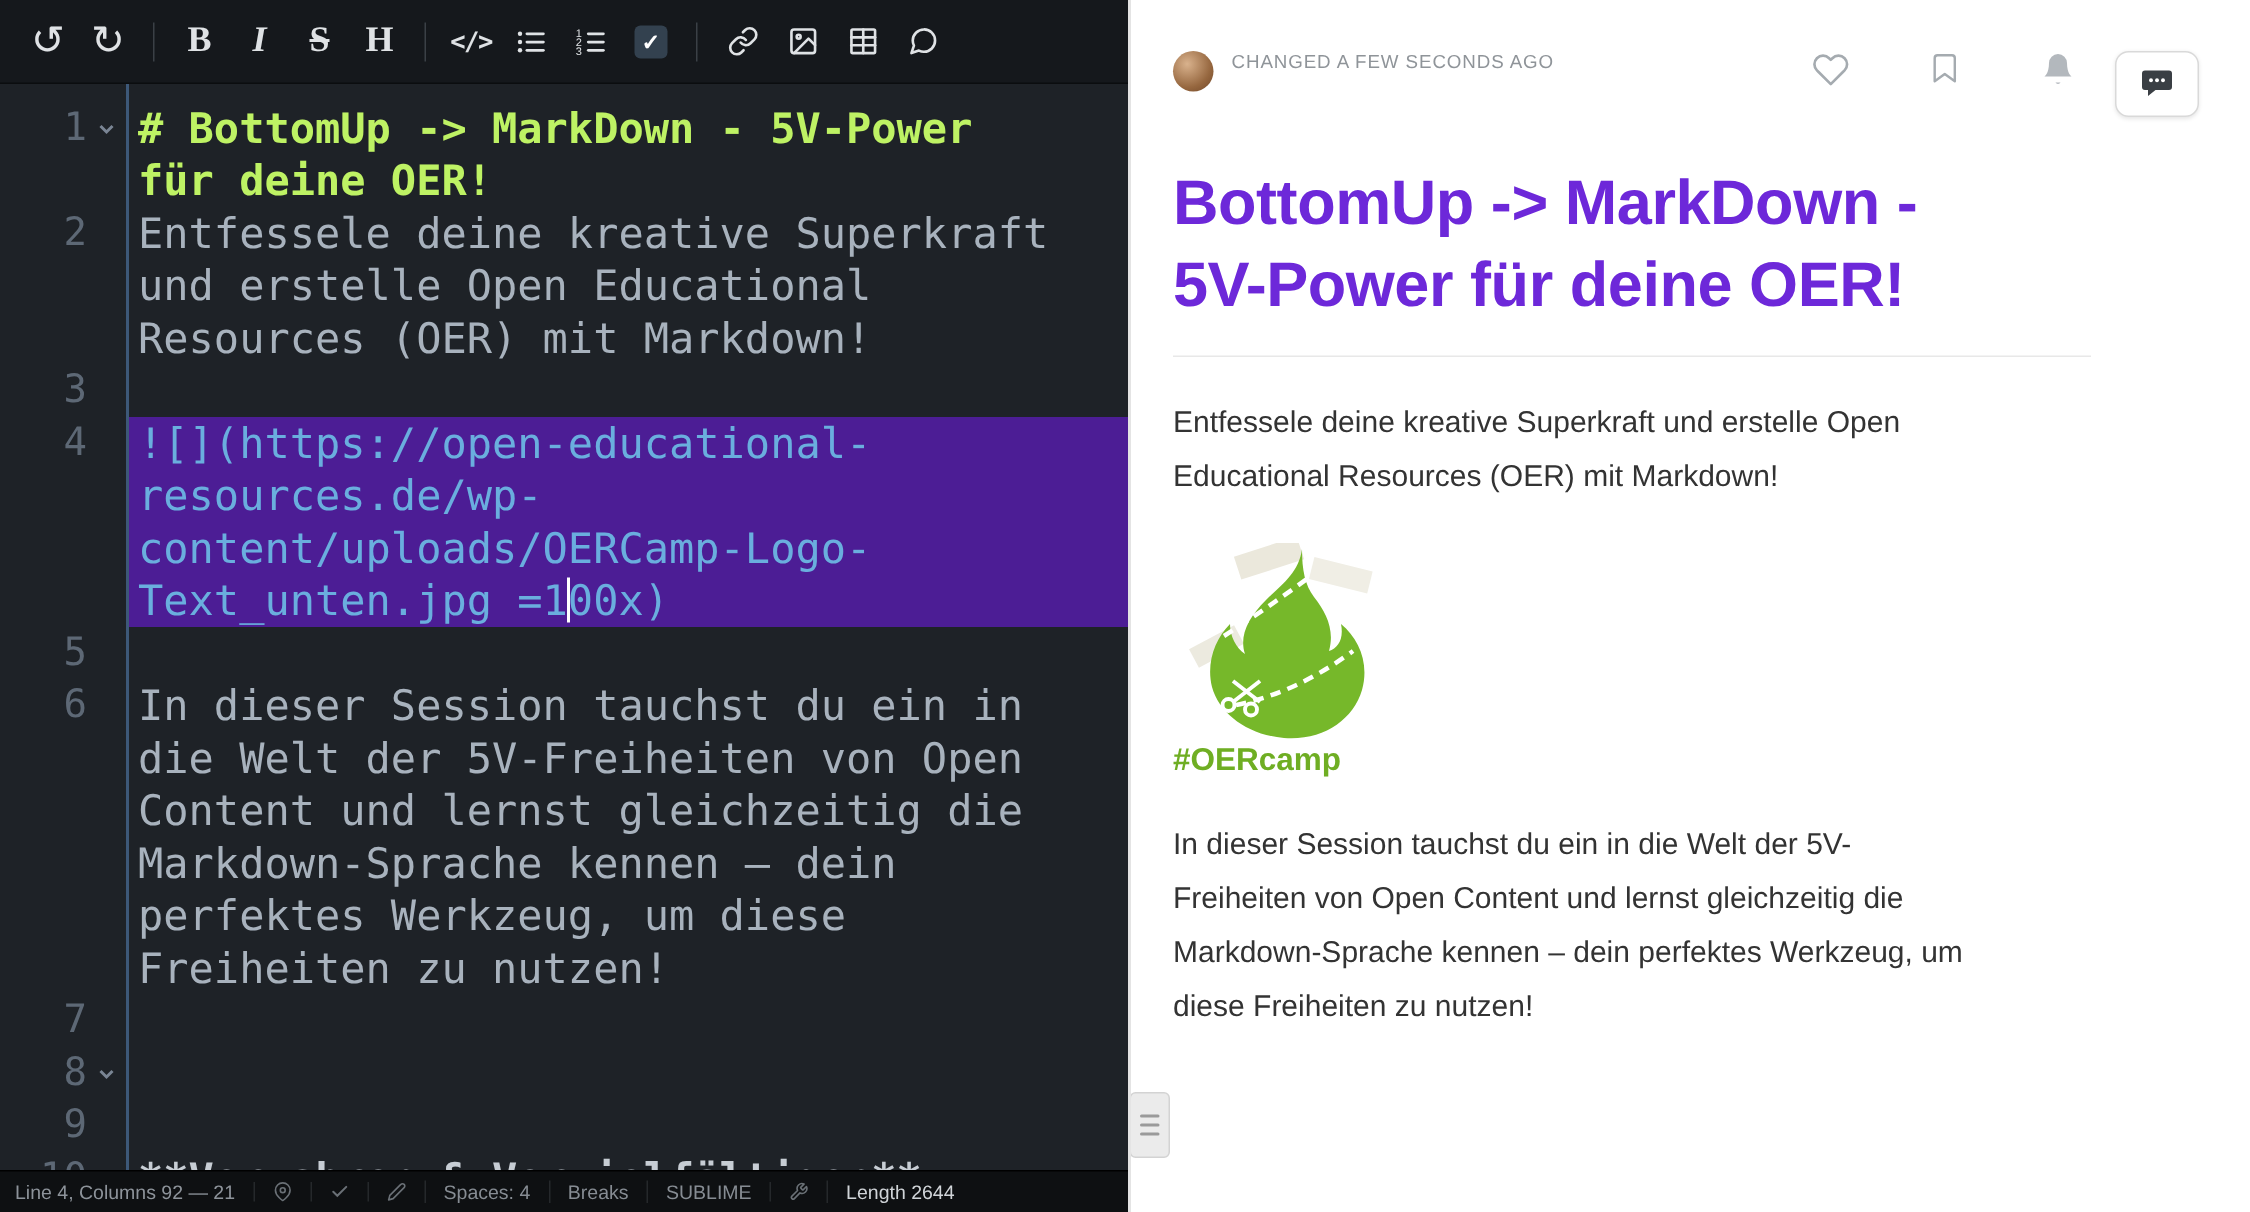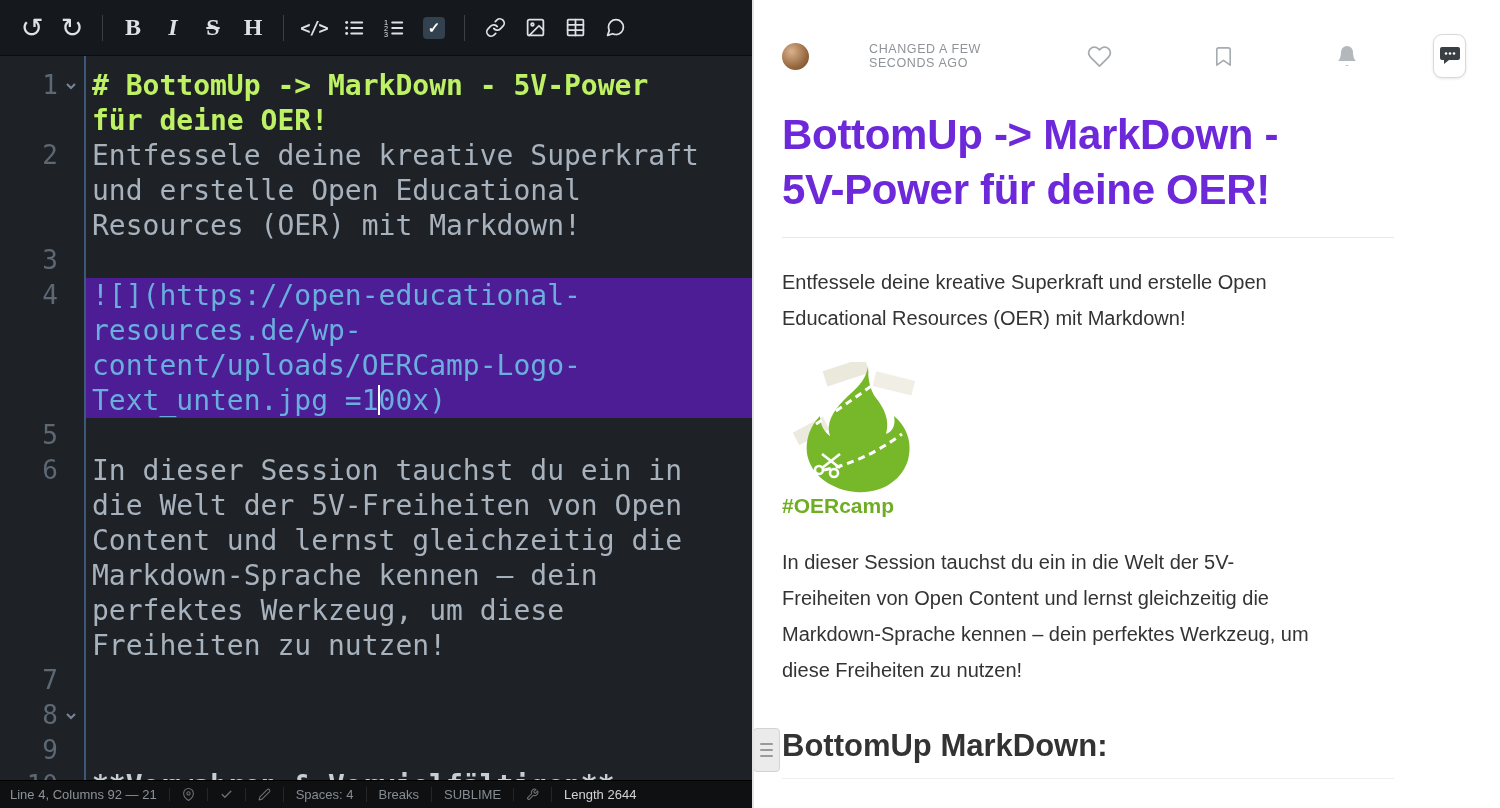--- a/index.html
+++ b/index.html
@@ -45,21 +45,21 @@
 
   
   .preview-pane { flex:1; height:808px; background:#fff; border-left:2px solid #e4e4e4; position:relative; overflow:hidden;
                   padding:34px 0 0 28px; color:#333; }
 
   .split-handle { position:absolute; left:-1px; top:728px; width:27px; height:44px; background:#ebebeb;
                   border:1px solid #d3d3d3; border-radius:4px; display:flex; flex-direction:column;
                   align-items:center; justify-content:center; cursor:col-resize; }
   .grip { width:13px; height:2px; background:#9a9a9a; margin:2px 0; border-radius:1px; }
 
-  .meta-row { display:flex; align-items:center; width:684px; height:44px;gap:48px; }
+  .meta-row { display:flex; align-items:flex-start; width:684px; height:44px; }
   .avatar { width:27px; height:27px; border-radius:50%; flex-shrink:0;
             background:radial-gradient(circle at 35% 32%, #d9b28d, #96673f 62%, #6e4527 100%); }
   .meta-text { margin-left:12px; font-size:12.5px; letter-spacing:.6px; color:#8f9499; }
   .meta-spacer { flex:1; }
   .mbtn { display:flex; align-items:center; justify-content:center; cursor:pointer; }
   .mbtn + .mbtn { margin-left:52px; }
   .comment-btn { margin-left:26px; width:56px; height:44px; background:#fff; border:1px solid #d9d9d9;
                  border-radius:9px; box-shadow:0 1px 3px rgba(0,0,0,.10); display:flex; align-items:center; justify-content:center; cursor:pointer; }
 
   .h1-wrap { width:612px; border-bottom:1px solid #e8e8e8; padding-bottom:20px; margin-top:30px; }
@@ -335,16 +335,15 @@
           <line x1="58" y1="92" x2="40" y2="106"></line>
           <circle cx="37" cy="108" r="4"></circle>
           <circle cx="52" cy="111" r="4"></circle>
         </g>
       </svg>
       <figcaption class="logo-caption">#OERcamp</figcaption>
     </figure>
 
     <p class="doc-p">In dieser Session tauchst du ein in die Welt der 5V-Freiheiten von Open Content und lernst gleichzeitig die Markdown-Sprache kennen – dein perfektes Werkzeug, um diese Freiheiten zu nutzen!</p>
 
-    <div class="doc-h2">BottomUp MarkDown:</div>
 
   </div>
 </div>
 
 </body></html>

